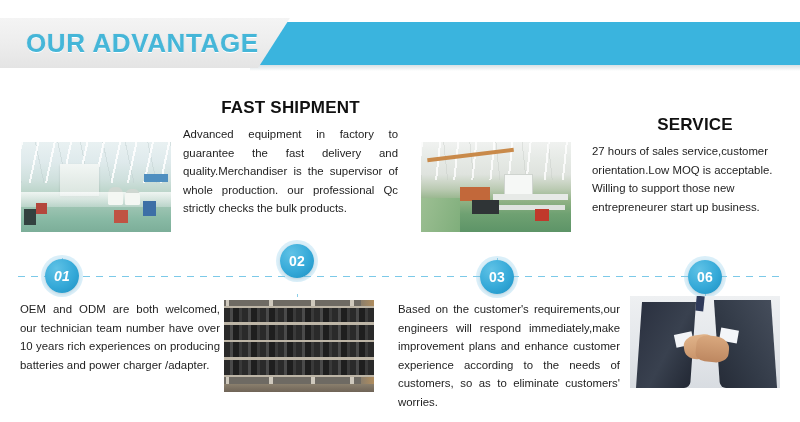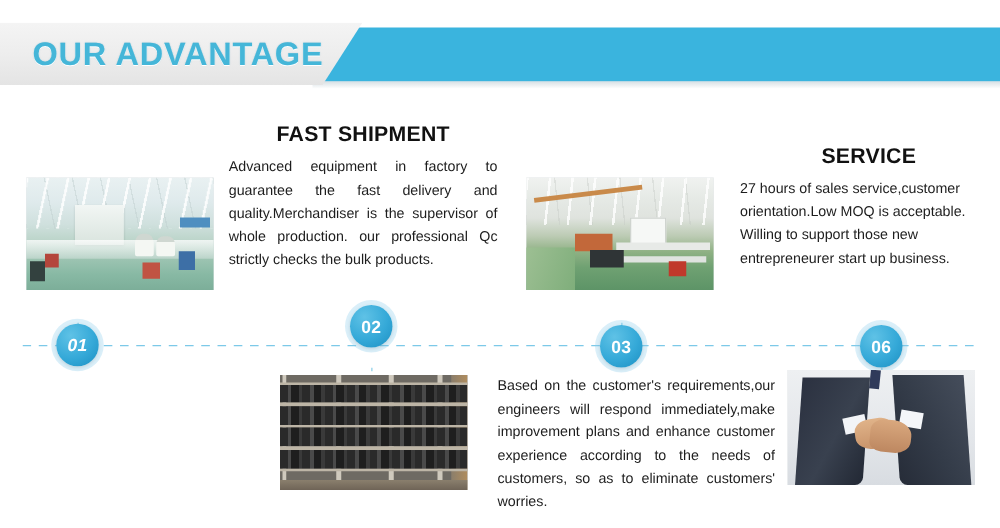--- a/index.html
+++ b/index.html
@@ -257,20 +257,21 @@
   <div class="tick" style="left:297px;top:294px;"></div>
   <div class="tick" style="left:497px;top:258px;"></div>
   <div class="tick" style="left:705px;top:294px;"></div>
 
   <div class="node" style="left:45px;top:259px;font-style:italic;">01</div>
   <div class="node" style="left:280px;top:244px;">02</div>
   <div class="node" style="left:480px;top:260px;">03</div>
   <div class="node" style="left:688px;top:260px;">06</div>
 
   <div class="blk" style="left:20px;top:300px;width:200px;">
+    <div class="blk-body">OEM and ODM are both welcomed, our technician team number have over 10 years rich experiences on producing batteries and power charger /adapter.</div>
   </div>
 
   <div class="photo ph-shelf" style="left:224px;top:300px;width:150px;height:92px;">
     <div class="sky"></div>
     <div class="wall-r"></div>
     <div class="col" style="left:1%"></div>
     <div class="col" style="left:30%"></div>
     <div class="col" style="left:58%"></div>
     <div class="col" style="left:84%"></div>
     <div class="shelf-row" style="top:6%"></div>

